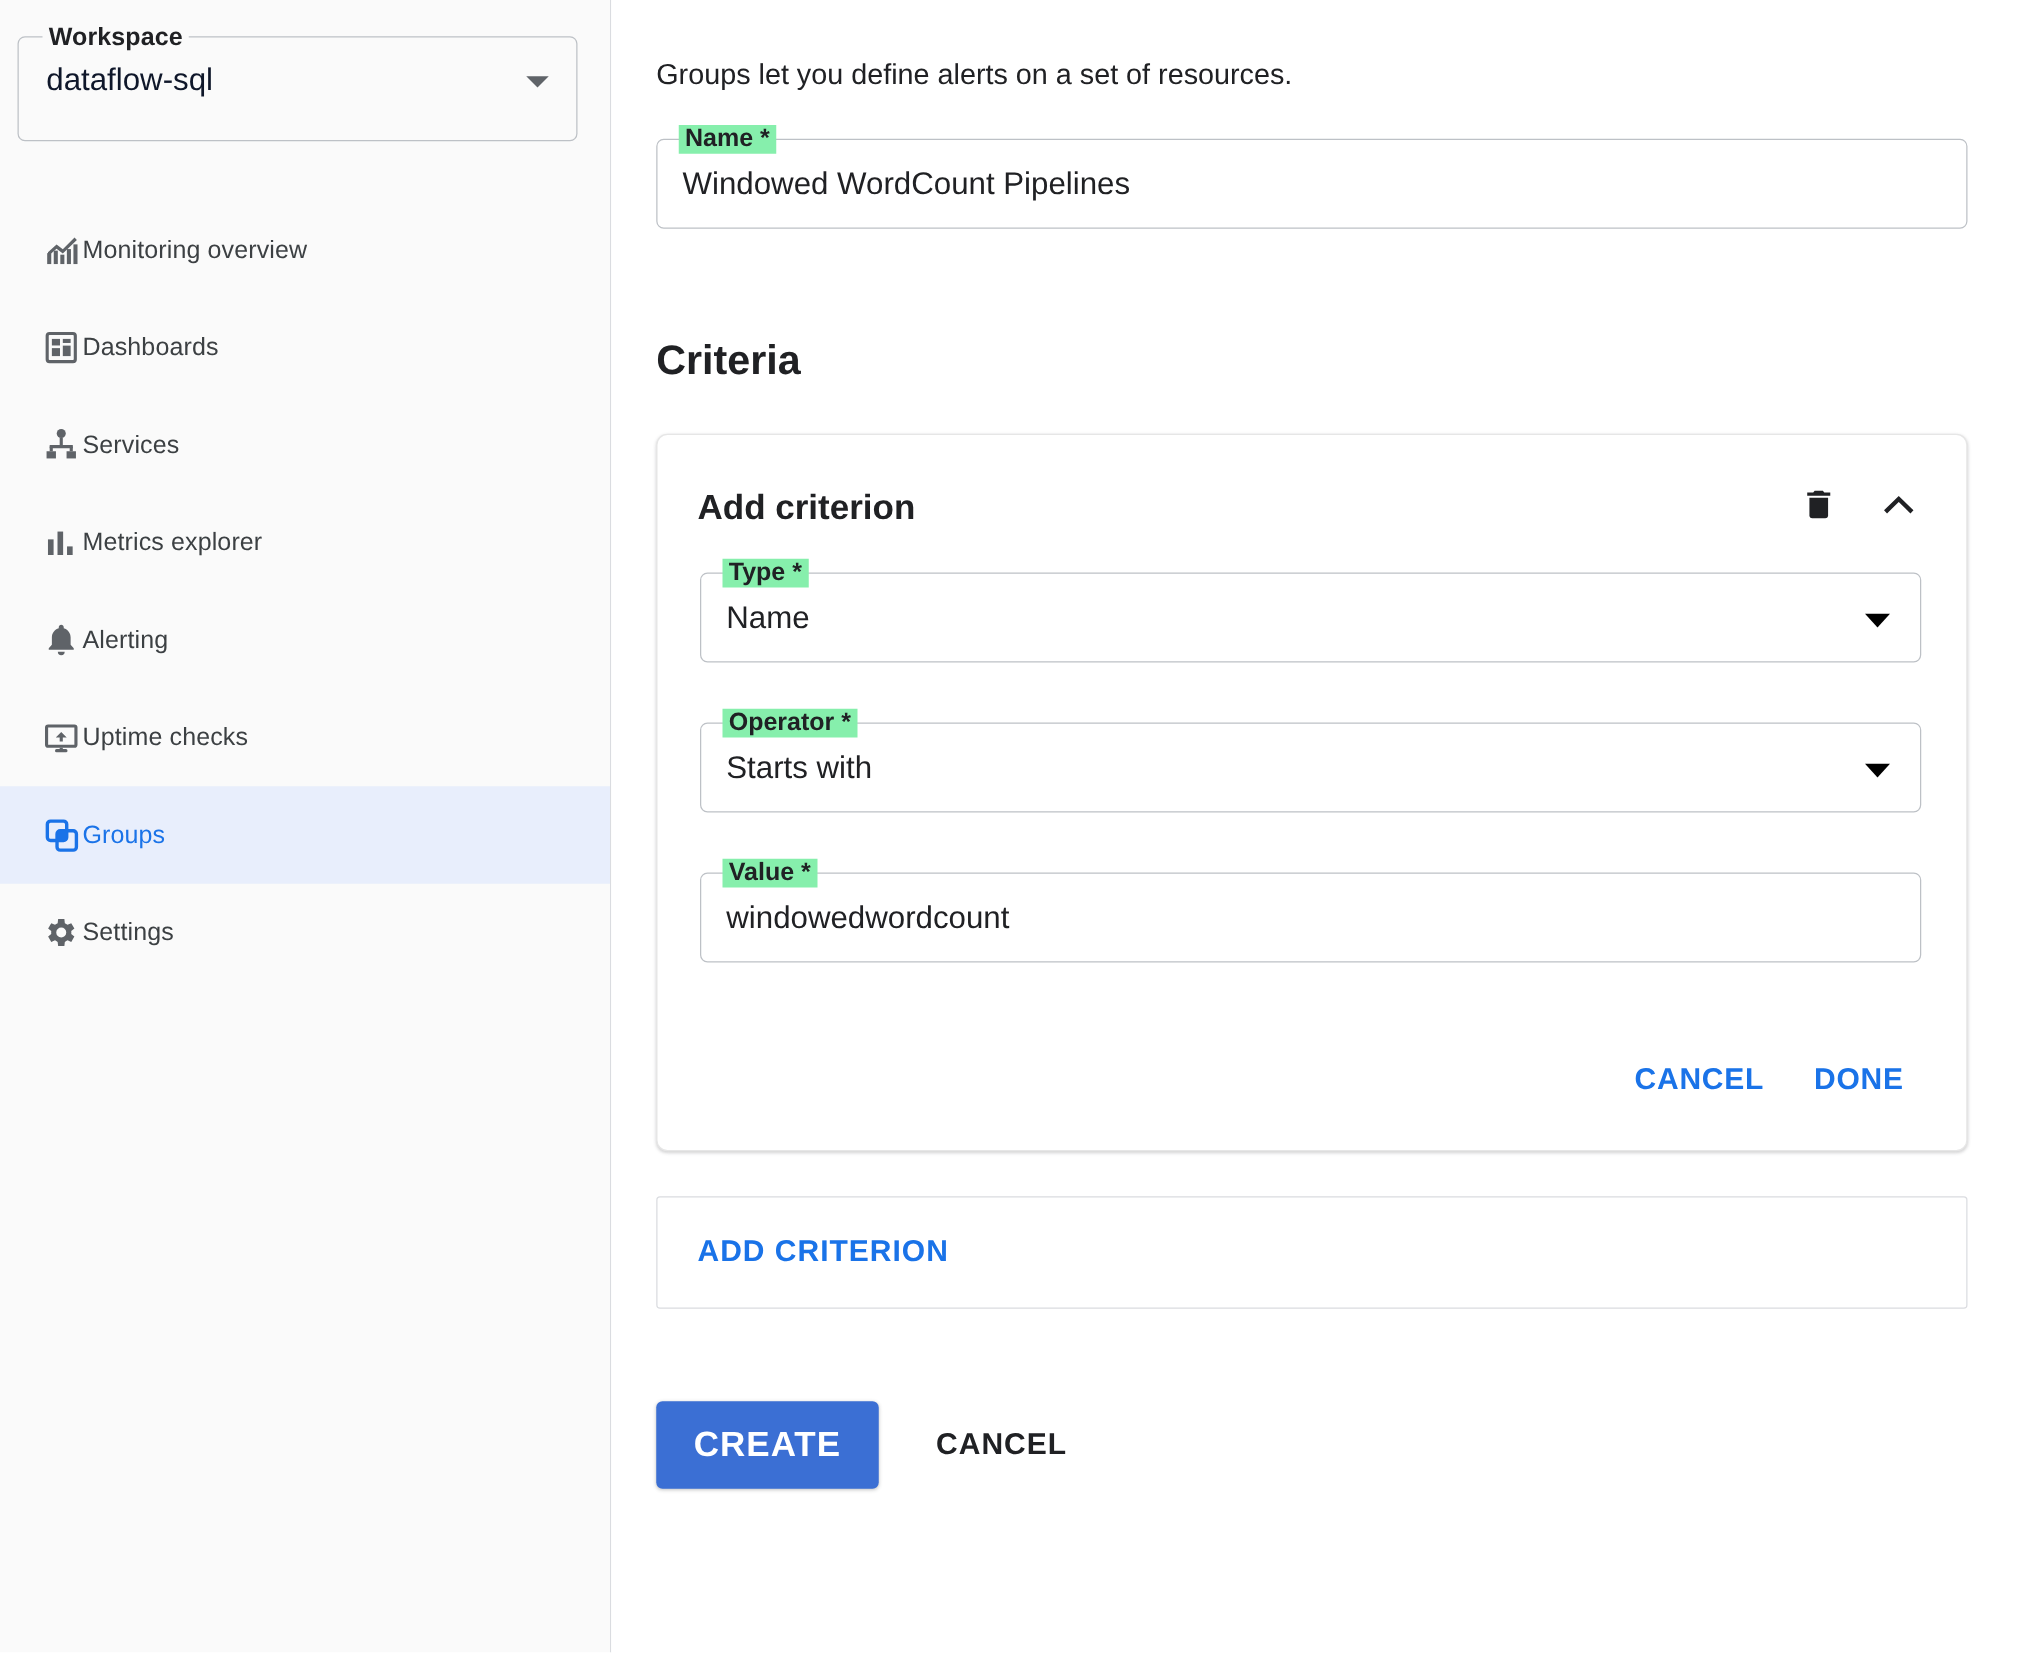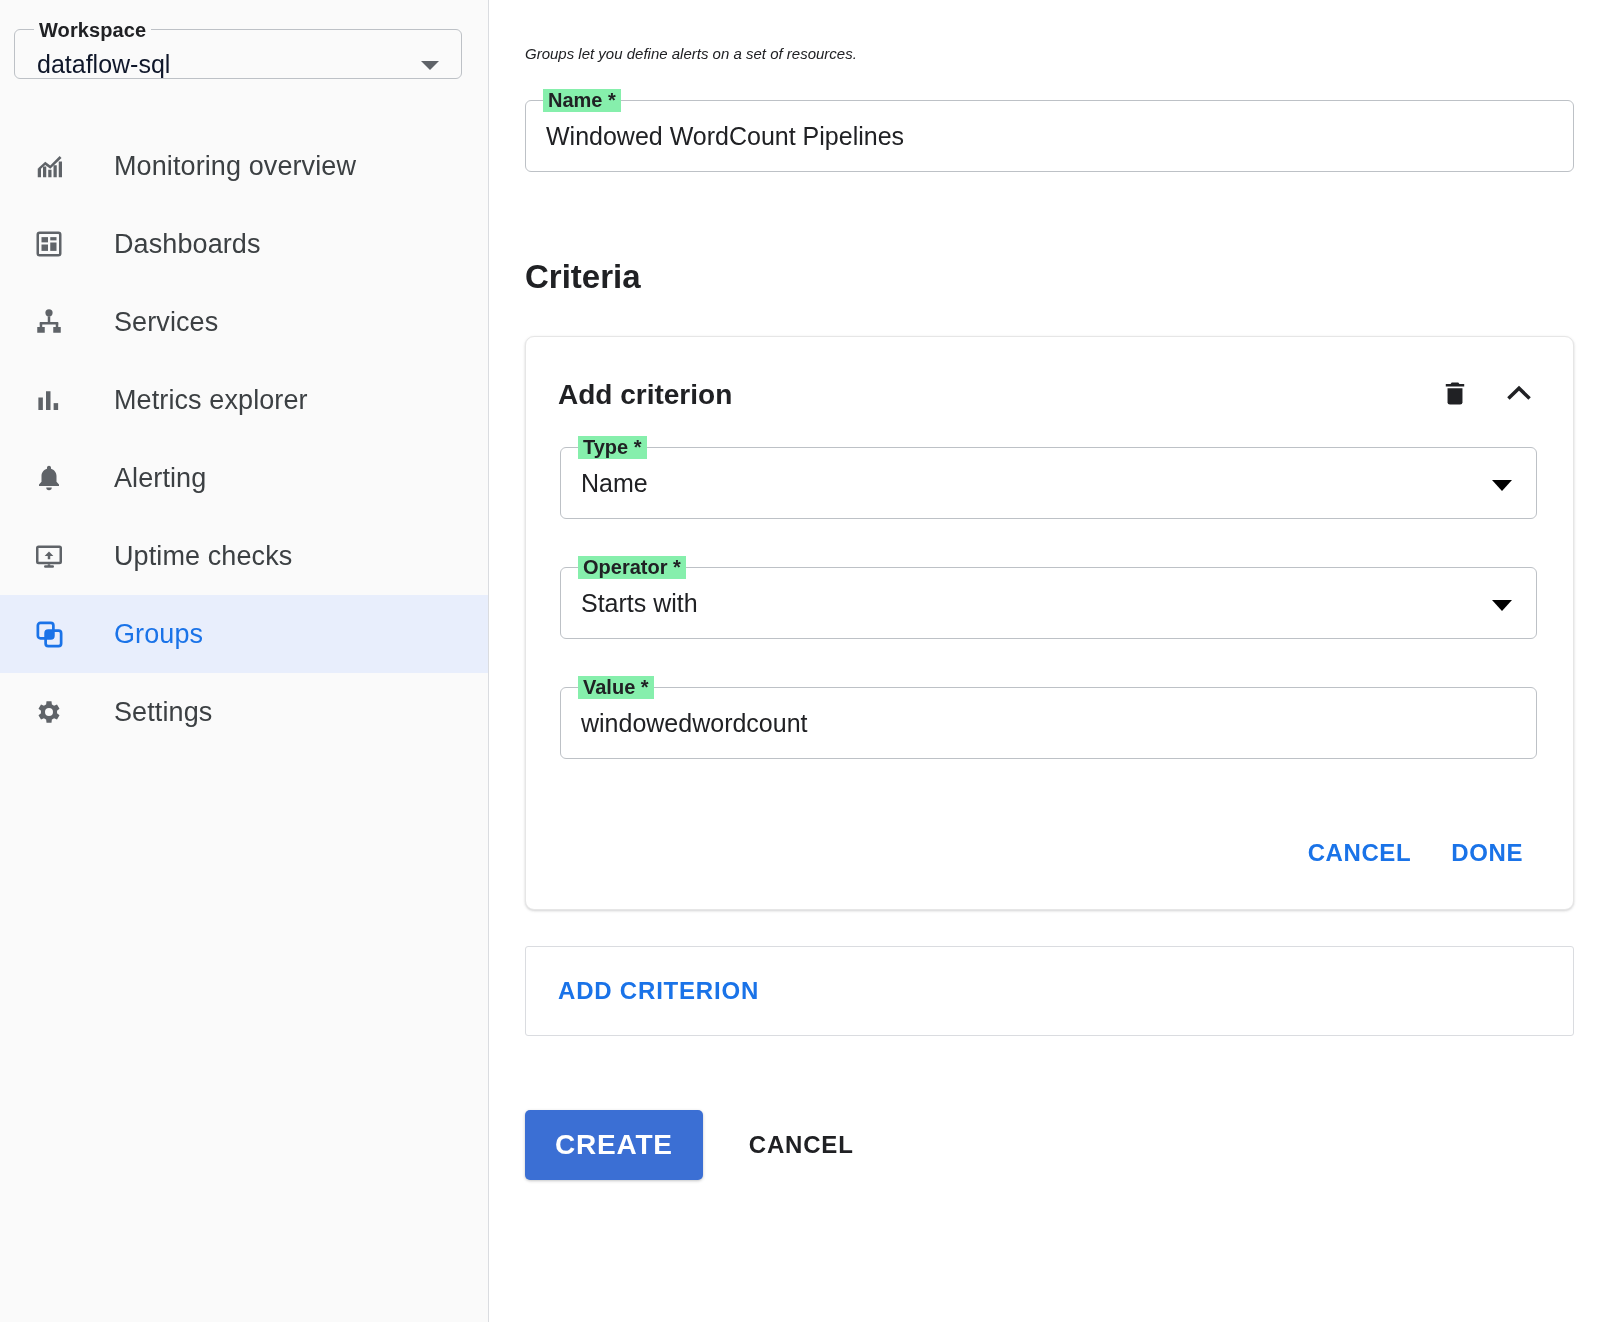--- a/index.html
+++ b/index.html
@@ -17,21 +17,21 @@
     width: 489px;
     min-width: 489px;
     height: 1322px;
     background: #fafafa;
     border-right: 1px solid #dadce0;
     position: relative;
   }
   .ws-field {
     position: relative;
     margin: 29px 26px 0 14px;
-    height: 50px;
+    height: 84px;
     border: 1px solid #bdc1c6;
     border-radius: 6px;
     background: #fafafa;
   }
   .ws-legend {
     position: absolute;
     top: -11px; left: 19px;
     background: #fafafa;
     padding: 0 5px;
     font-size: 20px;
@@ -62,41 +62,39 @@
     cursor: pointer;
   }
   .nav-item.active { background: #e8eefc; }
   .nav-icon {
     width: 34px; height: 34px;
     display: flex; align-items: center; justify-content: center;
     flex: 0 0 34px;
   }
   .nav-icon svg { display: block; }
   .nav-label {
-    margin-left: 48px;
-    font-size: 27px;
+    font-size: 20px;
     color: #3c4043;
     letter-spacing: .1px;
   }
   .nav-item.active .nav-label { color: #1a73e8; }
 
   
   .main {
     flex: 1;
     height: 1322px;
     padding: 44px 44px 0 36px;
     background: #fff;
     position: relative;
   }
   .intro {
-    font-size: 15px;
+    font-size: 23px;
     color: #202124;
     margin: 0 0 36px 0;
     line-height: 1.35;
-    font-style: italic;
   }
 
   .field {
     position: relative;
     border: 1px solid #bdc1c6;
     border-radius: 6px;
     background: #fff;
     height: 72px;
     margin-bottom: 6px;
   }

